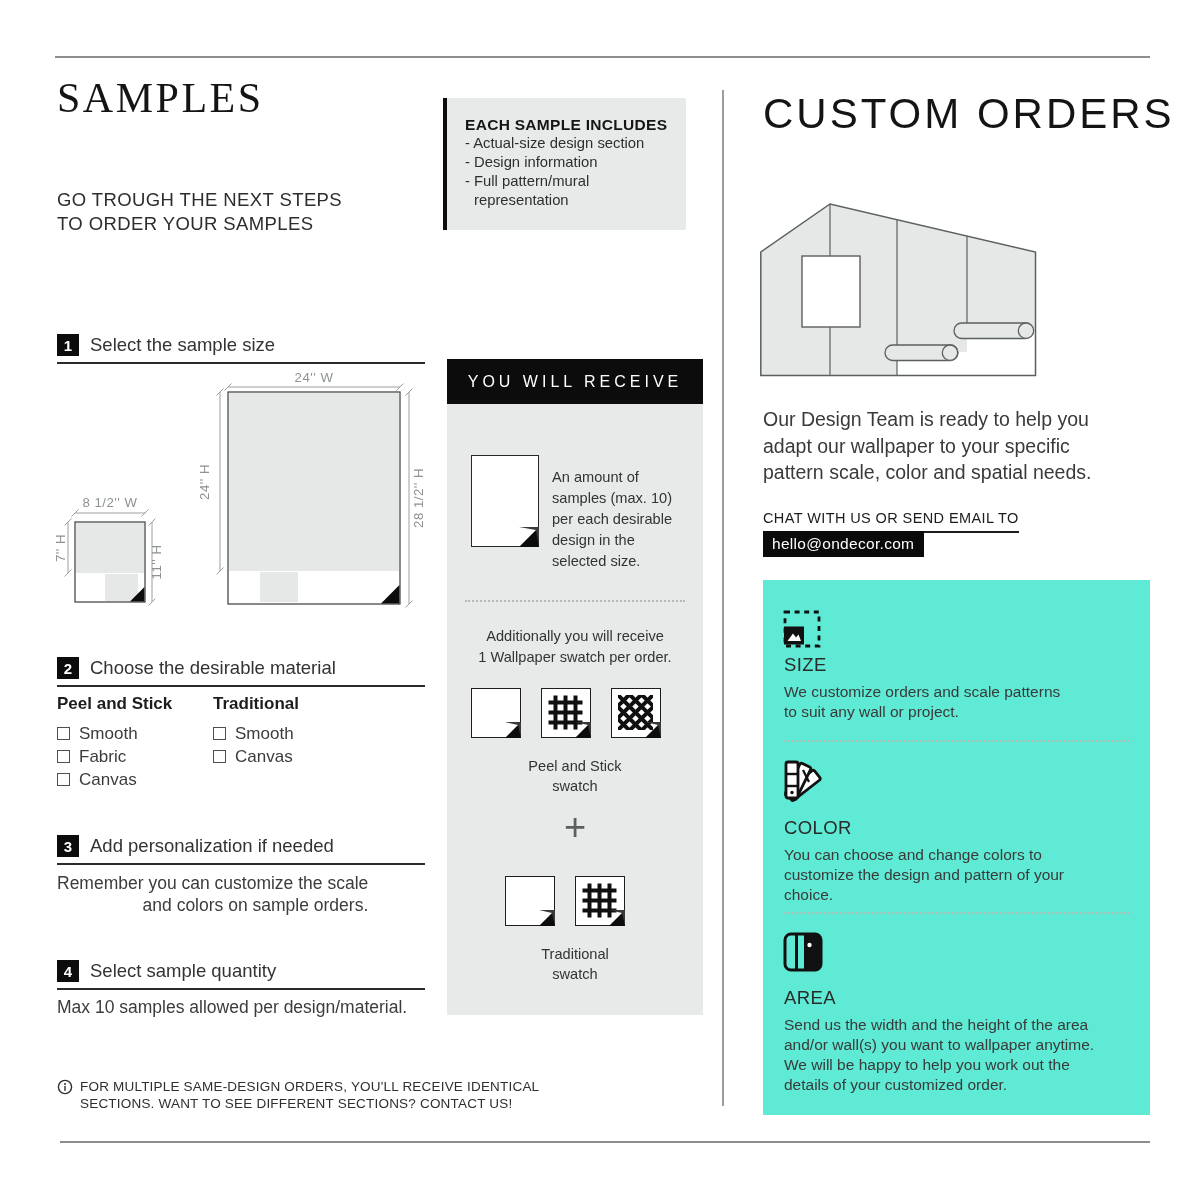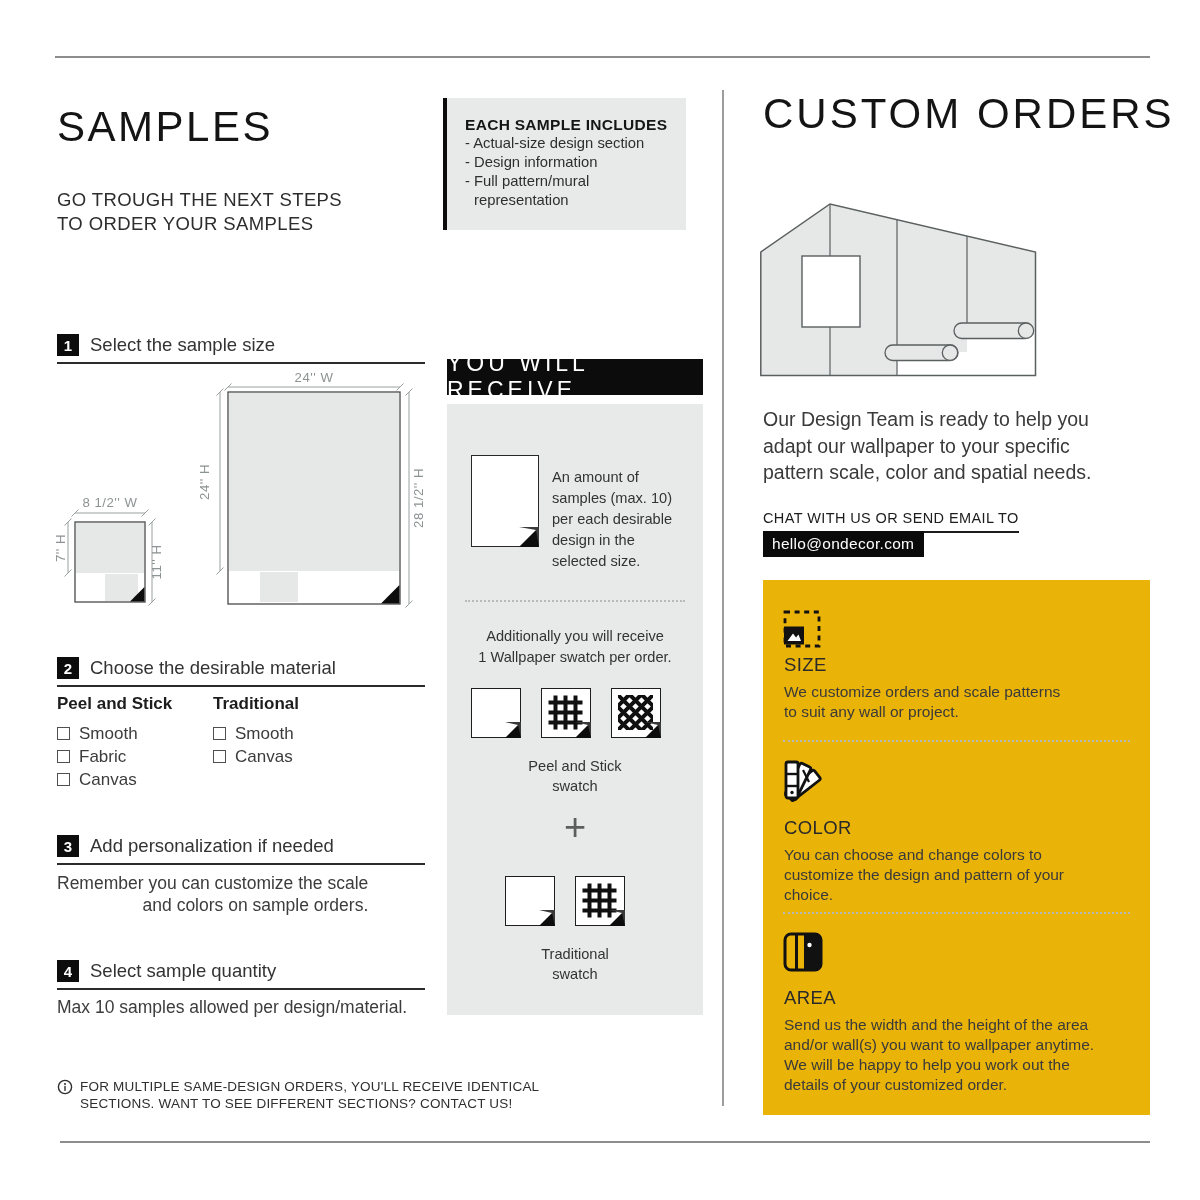--- a/index.html
+++ b/index.html
@@ -8,21 +8,21 @@
   .abs{position:absolute;}
   .pre{white-space:pre-line;}
 
   
   .rule-top{left:55px;top:56px;width:1095px;height:2px;background:#8d8d8d;}
   .rule-bottom{left:60px;top:1141px;width:1090px;height:2px;background:#8d8d8d;}
   .vdivider{left:722px;top:90px;width:2px;height:1016px;background:#9c9c9c;}
 
   
   .big-title{font-size:42px;font-weight:400;letter-spacing:2.5px;color:#141414;line-height:1;}
-  .t-samples{left:57px;top:106px;}
+  .t-samples{left:57px;top:77px;font-family:Liberation Serif, serif;}
   .t-custom{left:763px;top:93px;letter-spacing:3px;}
 
   .intro-left{left:57px;top:188px;font-size:18.5px;line-height:23.5px;letter-spacing:.4px;color:#2d2d2d;}
 
   
   .step{left:57px;width:368px;display:flex;align-items:center;gap:11px;
         padding-bottom:6px;border-bottom:2px solid #2b2b2b;}
   .step1{top:334px;}.step2{top:657px;}.step3{top:835px;}.step4{top:960px;}
   .stepnum{width:22px;height:22px;background:#0c0c0c;color:#fff;font-size:15px;font-weight:700;
            display:flex;align-items:center;justify-content:center;flex:0 0 22px;}
@@ -42,23 +42,23 @@
   
   .footnote{left:57px;top:1079px;width:490px;display:flex;gap:7px;font-size:13.5px;
             line-height:16.5px;color:#2f2f2f;letter-spacing:.2px;}
 
   
   .includes{left:443px;top:98px;width:243px;box-sizing:border-box;background:#e8eaea;
             border-left:4px solid #0c0c0c;padding:18px 14px 20px 18px;}
   .includes-title{font-size:15.5px;font-weight:700;color:#151515;letter-spacing:.3px;}
   .includes-item{font-size:14.8px;line-height:19px;color:#2e2e2e;padding-left:9px;text-indent:-9px;white-space:pre-line;}
 
-  .receive-header{left:447px;top:359px;width:256px;height:36px;background:#0c0c0c;color:#fff;
+  .receive-header{left:447px;top:359px;width:256px;height:45px;background:#0c0c0c;color:#fff;
                   display:flex;align-items:center;justify-content:center;
-                  font-size:23px;letter-spacing:4px;font-weight:400;}
+                  font-size:16px;letter-spacing:4px;font-weight:400;}
   .receive-panel{left:447px;top:404px;width:256px;height:611px;background:#e8eaea;}
 
   .page-icon{left:24px;top:51px;width:68px;height:92px;background:#fff;border:1.5px solid #282828;box-sizing:border-box;}
   .fold{position:absolute;right:-1px;bottom:-1px;width:0;height:0;border-style:solid;
         border-left:17px solid transparent;border-bottom:17px solid #0c0c0c;}
   .fold-sm{border-left-width:13px;border-bottom-width:13px;}
   .samples-text{left:105px;top:63px;width:142px;font-size:14.6px;line-height:21px;color:#333;}
   .dotted{border-top:2px dotted #b8baba;height:0;}
   .dotted1{left:18px;top:196px;width:220px;}
   .additional{left:0;top:222px;width:100%;text-align:center;font-size:14.6px;line-height:21px;color:#333;}
@@ -70,21 +70,21 @@
   .peel-label{top:352px;}
   .plus-sign{left:0;top:404px;width:100%;text-align:center;font-size:38px;font-weight:300;color:#5e5e5e;line-height:1;}
   .trad-label{top:540px;}
 
   
   .custom-intro{left:763px;top:406px;font-size:19.5px;line-height:26.5px;color:#3a3a3a;}
   .contact-label{left:763px;top:510px;font-size:14.5px;letter-spacing:.4px;color:#1c1c1c;
                  border-bottom:2px solid #1c1c1c;padding-bottom:5px;}
   .email-badge{left:763px;top:531px;background:#0a0a0a;color:#fff;font-size:15.5px;
                padding:4px 10px 4px 9px;letter-spacing:.3px;}
-  .custom-panel{left:763px;top:580px;width:387px;height:535px;background:#eab308;}
+  .custom-panel{left:763px;top:580px;width:387px;height:535px;background:#5eead4;}
   .feat-title{font-size:18.5px;color:#2a2a2a;letter-spacing:.4px;}
   .feat-text{font-size:15.5px;line-height:20px;color:#3a3a3a;}
   .f1-icon{left:20px;top:30px;}  .f1-title{left:21px;top:74px;}  .f1-text{left:21px;top:102px;}
   .div1{left:20px;top:160px;width:347px;}
   .f2-icon{left:20px;top:180px;} .f2-title{left:21px;top:237px;} .f2-text{left:21px;top:265px;}
   .div2{left:20px;top:332px;width:347px;}
   .f3-icon{left:20px;top:352px;} .f3-title{left:21px;top:407px;} .f3-text{left:21px;top:435px;}
 
   svg text{font-family:"Liberation Sans",sans-serif;}
   .dimlabel{font-size:13.2px;fill:#8d9292;letter-spacing:.5px;}

